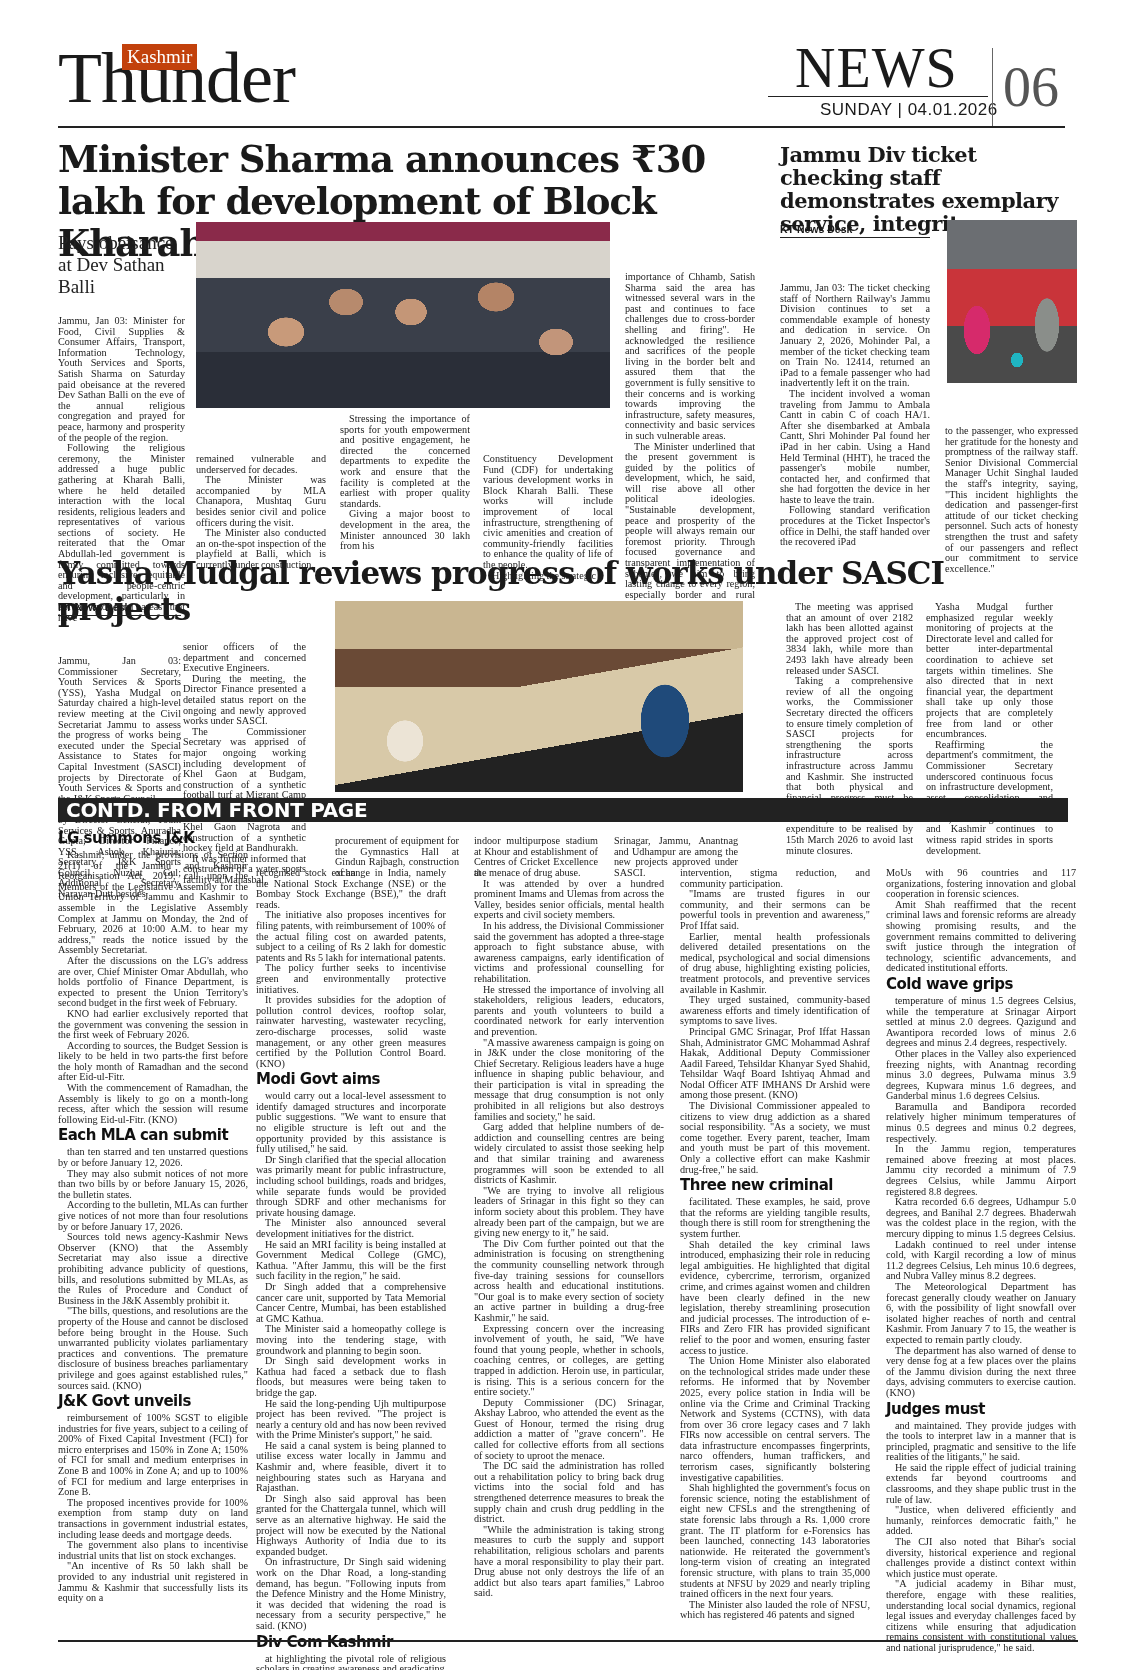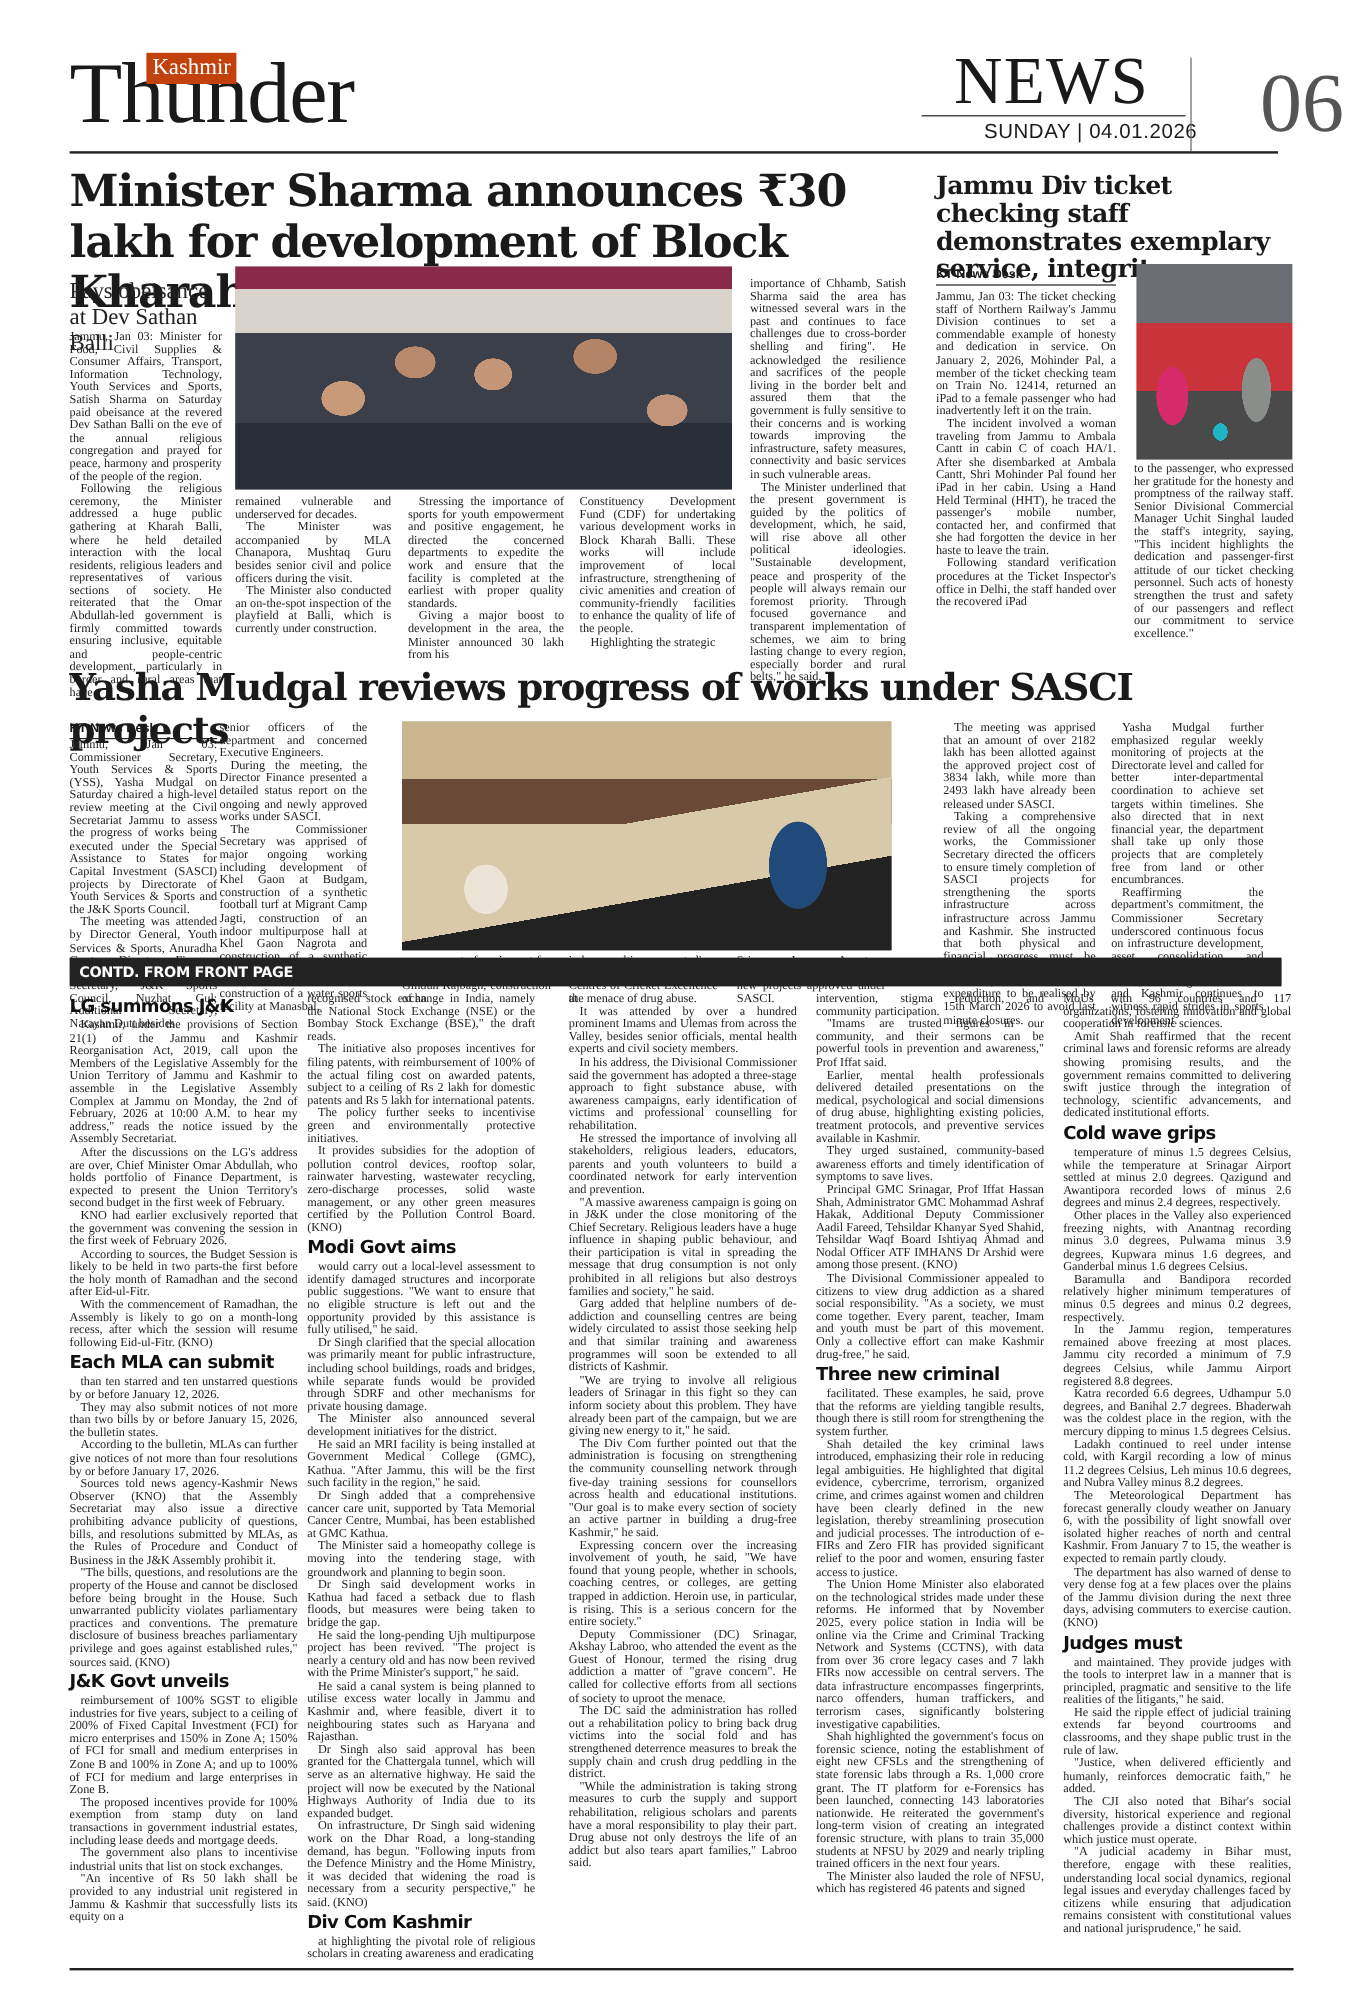--- a/index.html
+++ b/index.html
@@ -7,35 +7,35 @@
   body { font-family: "Liberation Serif", "DejaVu Serif", serif; color: #1a1a1a; position: relative; }
   .abs { position: absolute; }
 
   
   .logo-kashmir { left: 122px; top: 44px; background: #c2410c; color: #fff; font-size: 19px; padding: 0 5px; line-height: 26px; font-family: "Liberation Serif", serif; z-index: 2; }
   .logo-thunder { left: 58px; top: 42px; font-size: 72px; line-height: 72px; font-family: "Liberation Serif", serif; letter-spacing: -1px; color: #1a1a1a; }
   .news-word { left: 795px; top: 40px; font-size: 56px; line-height: 56px; font-family: "Liberation Serif", serif; letter-spacing: 1px; }
   .news-rule { left: 768px; top: 96px; width: 220px; height: 1px; background: #222; }
   .news-date { left: 780px; top: 100px; font-family: "Liberation Sans", sans-serif; font-size: 17px; letter-spacing: 0.5px; margin-left: 40px; }
   .page-no-divider { left: 992px; top: 48px; width: 1px; height: 78px; background: #666; }
-  .page-no { left: 1050px; top: 50px; font-size: 70px; line-height: 74px; color: #555; font-family: "Liberation Serif", serif; }
+  .page-no { left: 1003px; top: 50px; font-size: 56px; line-height: 74px; color: #555; font-family: "Liberation Serif", serif; }
   .mast-rule { left: 58px; top: 126px; width: 1007px; height: 2px; background: #222; }
 
   
   .hl { font-family: "DejaVu Serif", serif; font-weight: bold; color: #1a1a1a; letter-spacing: -1px; }
   .hl-main { left: 58px; top: 138px; width: 700px; font-size: 37px; line-height: 42px; }
   .hl-side { left: 780px; top: 143px; width: 290px; font-size: 21px; line-height: 23px; letter-spacing: -0.5px; }
   .hl-yasha { left: 58px; top: 555px; width: 1010px; font-size: 31px; line-height: 36px; }
   .subhead { left: 58px; top: 232px; font-size: 19px; line-height: 22px; font-family: "Liberation Serif", serif; color: #222; }
 
   .byline { font-family: "Liberation Sans", sans-serif; font-size: 10.5px; font-weight: bold; border-bottom: 1.5px solid #222; padding-bottom: 2px; }
 
   .col { position: absolute; font-family: "Liberation Serif", serif; font-size: 10.2px; line-height: 10.6px; text-align: justify; hyphens: auto; color: #222; }
   .col p { text-indent: 9px; }
-  .col p.first { text-indent: 0; }
+  .col p.first { text-indent: 0; margin-top: 40px; }
   .col h3 { font-family: "DejaVu Sans", sans-serif; font-weight: bold; font-size: 15px; line-height: 18px; letter-spacing: -0.5px; margin: 1px 0 3px 0; color: #111; text-indent: 0; }
 
   
   .photo { position: absolute; overflow: hidden; }
   .photo-crowd { left: 196px; top: 222px; width: 414px; height: 186px;
     background:
       radial-gradient(ellipse 30px 24px at 90px 110px, #c89a7a 0 60%, transparent 61%),
       radial-gradient(ellipse 28px 22px at 150px 80px, #b78a6d 0 60%, transparent 61%),
       radial-gradient(ellipse 26px 22px at 215px 90px, #c49677 0 60%, transparent 61%),
       radial-gradient(ellipse 30px 24px at 300px 75px, #b48466 0 60%, transparent 61%),
@@ -51,21 +51,21 @@
   }
   .photo-meeting { left: 335px; top: 601px; width: 408px; height: 191px;
     background:
       radial-gradient(ellipse 40px 60px at 330px 120px, #1f4a7a 0 60%, transparent 61%),
       radial-gradient(ellipse 30px 34px at 70px 140px, #ece4d6 0 60%, transparent 61%),
       linear-gradient(170deg, transparent 0 45%, #d8c9a8 45% 70%, #222 70% 100%),
       linear-gradient(180deg, #c9b691 0 25%, #6a4a36 25% 45%, #d8c9a8 45% 100%);
   }
 
   
-  .contd-banner { left: 58px; top: 798px; width: 1010px; height: 24px; background: #222; color: #fff; font-family: "DejaVu Sans", sans-serif; font-weight: bold; font-size: 12px; line-height: 24px; padding-left: 8px; letter-spacing: -0.3px; }
+  .contd-banner { left: 58px; top: 798px; width: 1010px; height: 24px; background: #222; color: #fff; font-family: "DejaVu Sans", sans-serif; font-weight: bold; font-size: 20px; line-height: 24px; padding-left: 8px; letter-spacing: -0.3px; }
   .bottom-rule { height: 2px; background: #222; position: absolute; }
 </style>
 </head>
 <body>
 
 <div class="abs logo-thunder">Thunder</div>
 <div class="abs logo-kashmir">Kashmir</div>
 <div class="abs news-word">NEWS</div>
 <div class="abs news-rule"></div>
 <div class="abs news-date">SUNDAY | 04.01.2026</div>

